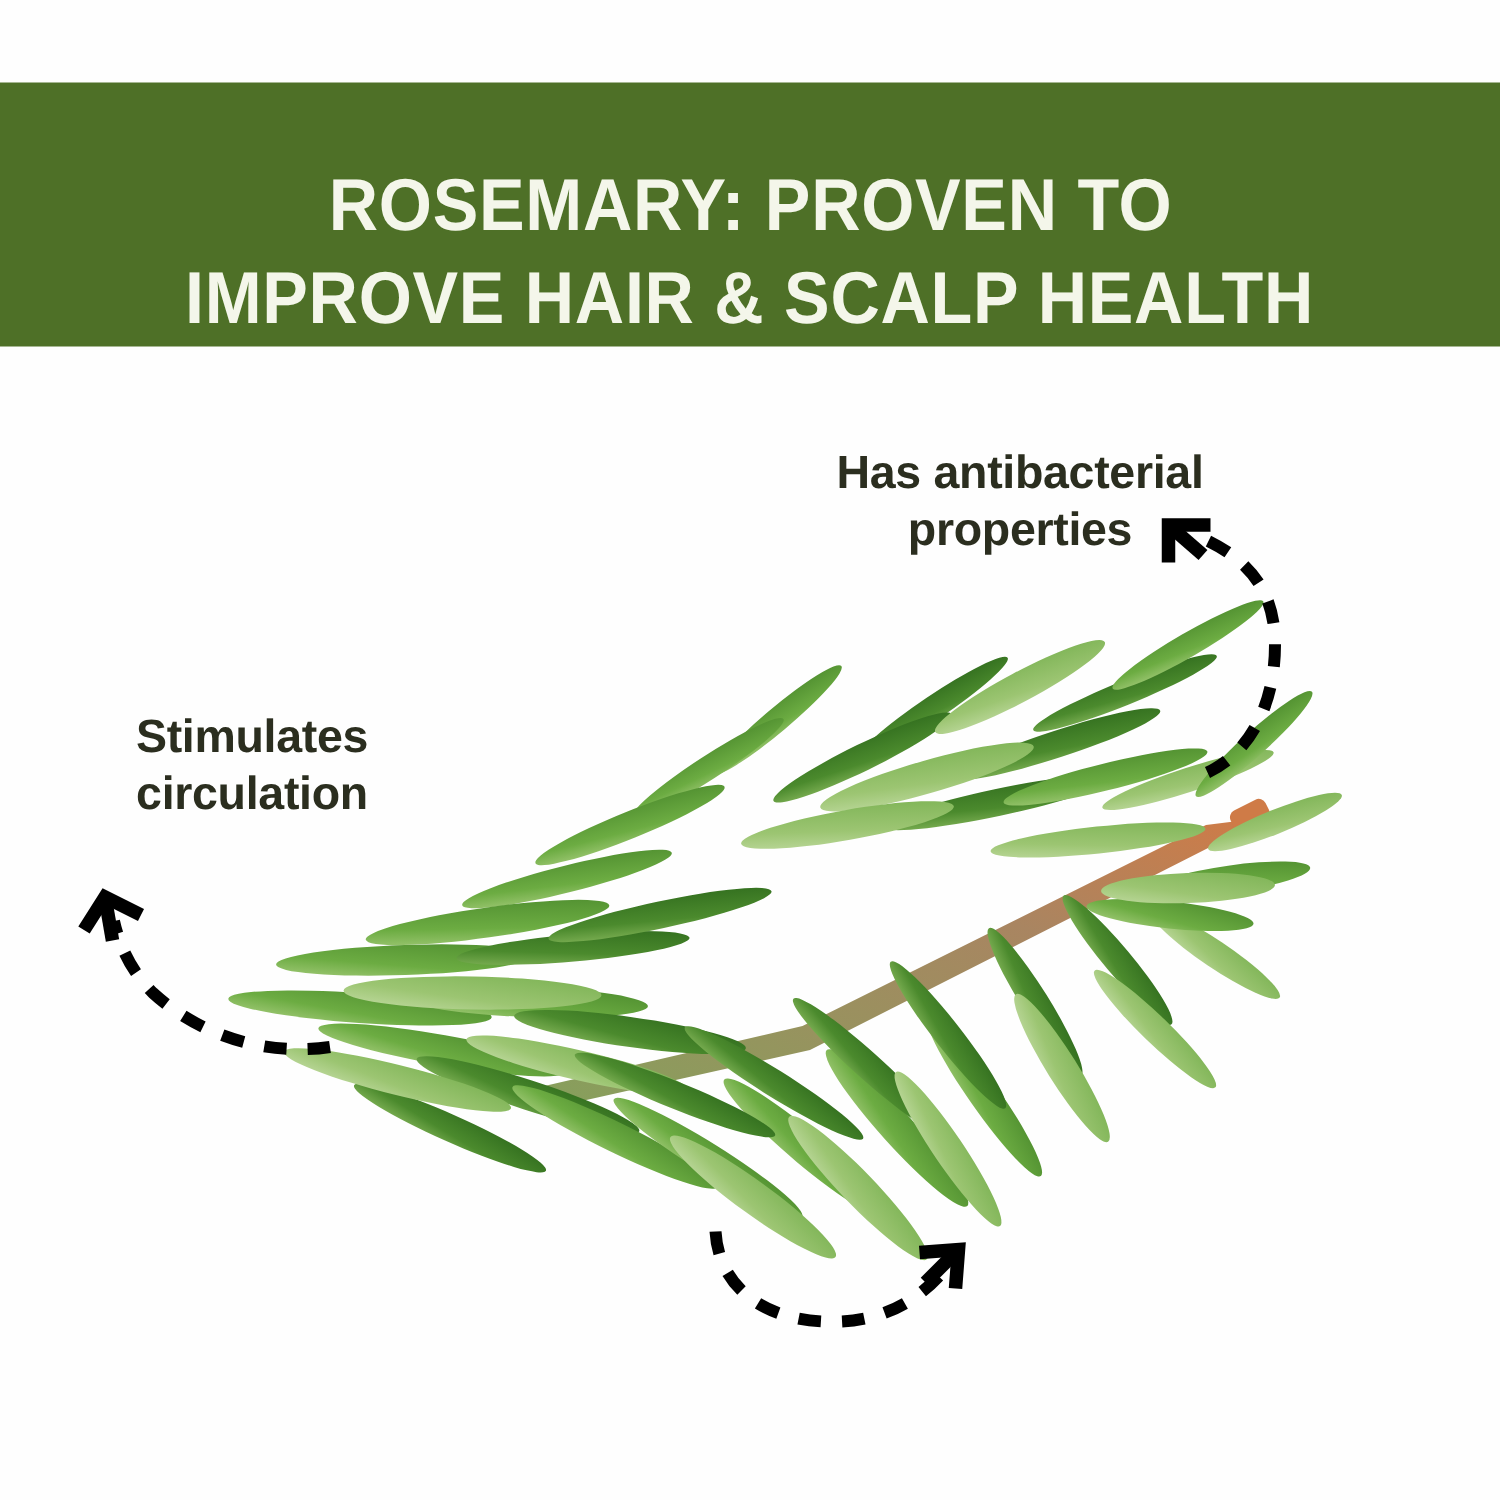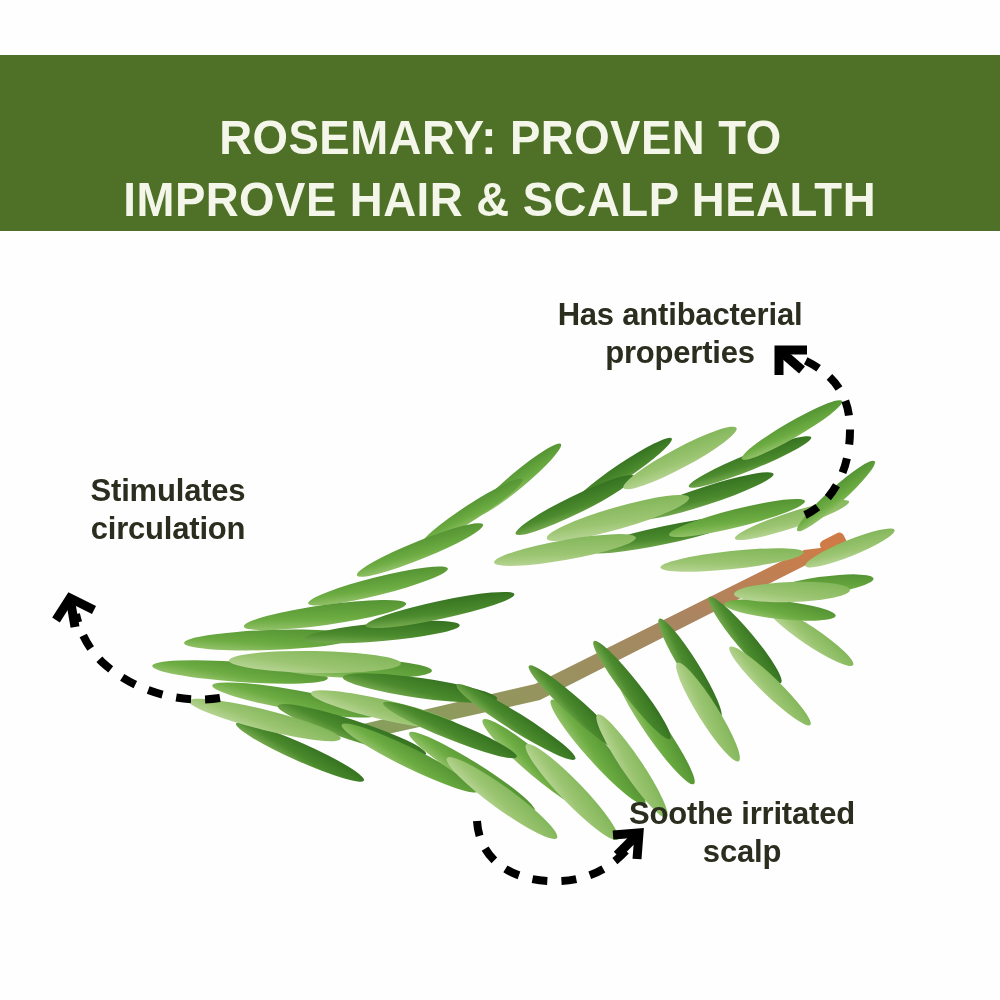--- a/index.html
+++ b/index.html
@@ -248,24 +248,20 @@
     <div>Stimulates</div>
     <div>circulation</div>
   </div>
 
   <svg class="arrow-svg" id="arrow-circulation" width="175" height="130" viewBox="0 0 175 130">
     <path class="arrow-path" d="M 170 118 C 130 124 85 112 52 82 C 38 68 30 52 26 34"></path>
     <path class="arrow-head" d="M 6 40 L 20 18 L 44 30"></path>
     <path class="arrow-head" d="M 20 18 L 25 47"></path>
   </svg>
 
-  <div class="callout" id="label-soothe">
-    <div>Soothe irritated</div>
-    <div>scalp</div>
-  </div>
 
   <svg class="arrow-svg" id="arrow-soothe" width="200" height="100" viewBox="0 0 200 100">
     <path class="arrow-path" d="M 12 16 C 14 50 40 74 84 76 C 122 78 148 62 166 40"></path>
     <path class="arrow-head" d="M 148 30 L 174 28 L 172 54"></path>
     <path class="arrow-head" d="M 174 28 L 152 50"></path>
   </svg>
 
 </div>
 
 </body></html>

